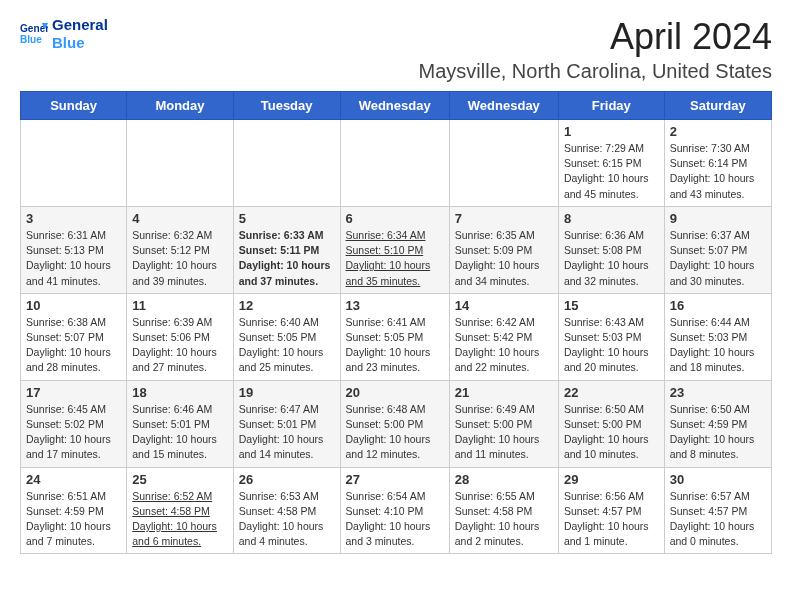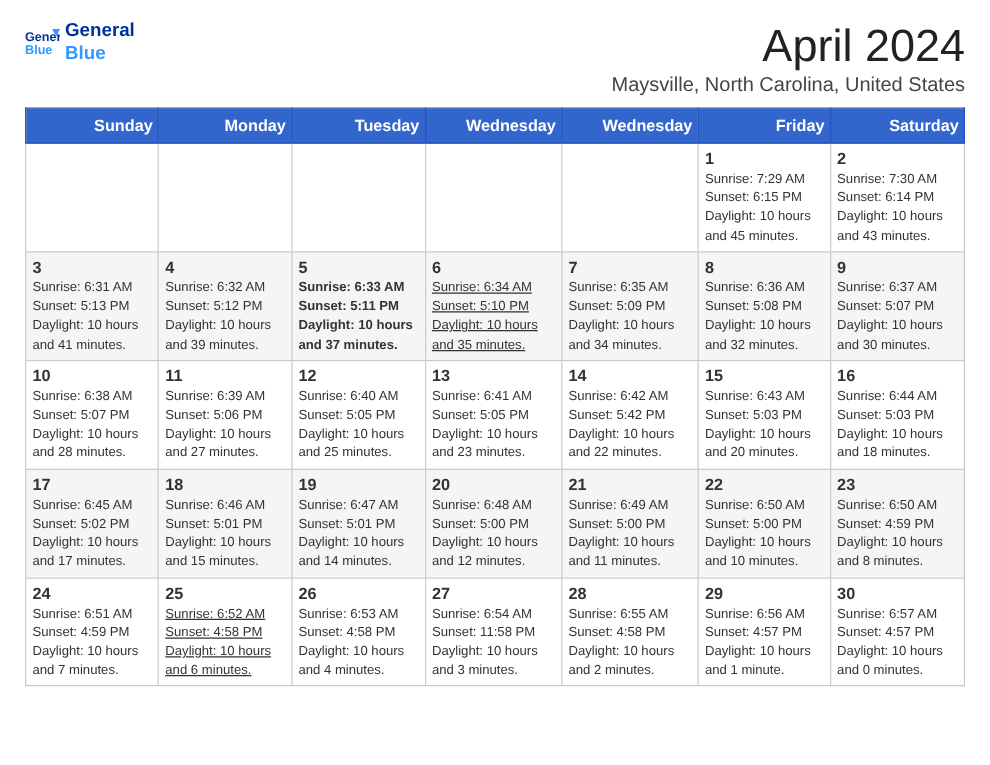--- a/index.html
+++ b/index.html
@@ -3,29 +3,29 @@
   <meta charset="utf-8">
   <style>
     * { box-sizing: border-box; margin: 0; padding: 0; }
     body { font-family: Arial, sans-serif; background: #fff; width: 792px; min-height: 612px; }
     .container { padding: 16px 20px 20px 20px; }
     .header-row { display: flex; align-items: flex-start; justify-content: space-between; margin-bottom: 8px; }
     .logo { display: flex; align-items: center; }
     .logo-icon { width: 28px; height: 28px; margin-right: 4px; }
     .title-block { text-align: right; }
     .month-title { font-size: 36px; font-weight: normal; color: #222; }
-    .location { font-size: 16px; color: #444; margin-top: 2px; }
+    .location { font-size: 20px; color: #444; margin-top: 2px; }
     table { width: 100%; border-collapse: collapse; margin-top: 4px; }
     thead tr th {
       background: #3366cc;
       color: #fff;
       font-size: 13px;
       font-weight: bold;
       padding: 6px 4px;
-      text-align: right;
+      text-align: center;
       border: 1px solid #2255bb;
     }
     tbody tr td {
       border: 1px solid #ccc;
       vertical-align: top;
       padding: 4px 5px;
       width: 113px;
       min-height: 80px;
       font-size: 11px;
       color: #333;
@@ -184,21 +184,21 @@
 and 7 minutes.</span></td>
           <td><span class="day-num">25</span><span class="day-detail" style="white-space: pre-line; text-decoration: underline;">Sunrise: 6:52 AM
 Sunset: 4:58 PM
 Daylight: 10 hours
 and 6 minutes.</span></td>
           <td><span class="day-num">26</span><span class="day-detail" style="white-space: pre-line;">Sunrise: 6:53 AM
 Sunset: 4:58 PM
 Daylight: 10 hours
 and 4 minutes.</span></td>
           <td><span class="day-num">27</span><span class="day-detail" style="white-space: pre-line;">Sunrise: 6:54 AM
-Sunset: 11:58 PM
+Sunset: 4:10 PM
 Daylight: 10 hours
 and 3 minutes.</span></td>
           <td><span class="day-num">28</span><span class="day-detail" style="white-space: pre-line;">Sunrise: 6:55 AM
 Sunset: 4:58 PM
 Daylight: 10 hours
 and 2 minutes.</span></td>
           <td><span class="day-num">29</span><span class="day-detail" style="white-space: pre-line;">Sunrise: 6:56 AM
 Sunset: 4:57 PM
 Daylight: 10 hours
 and 1 minute.</span></td>

